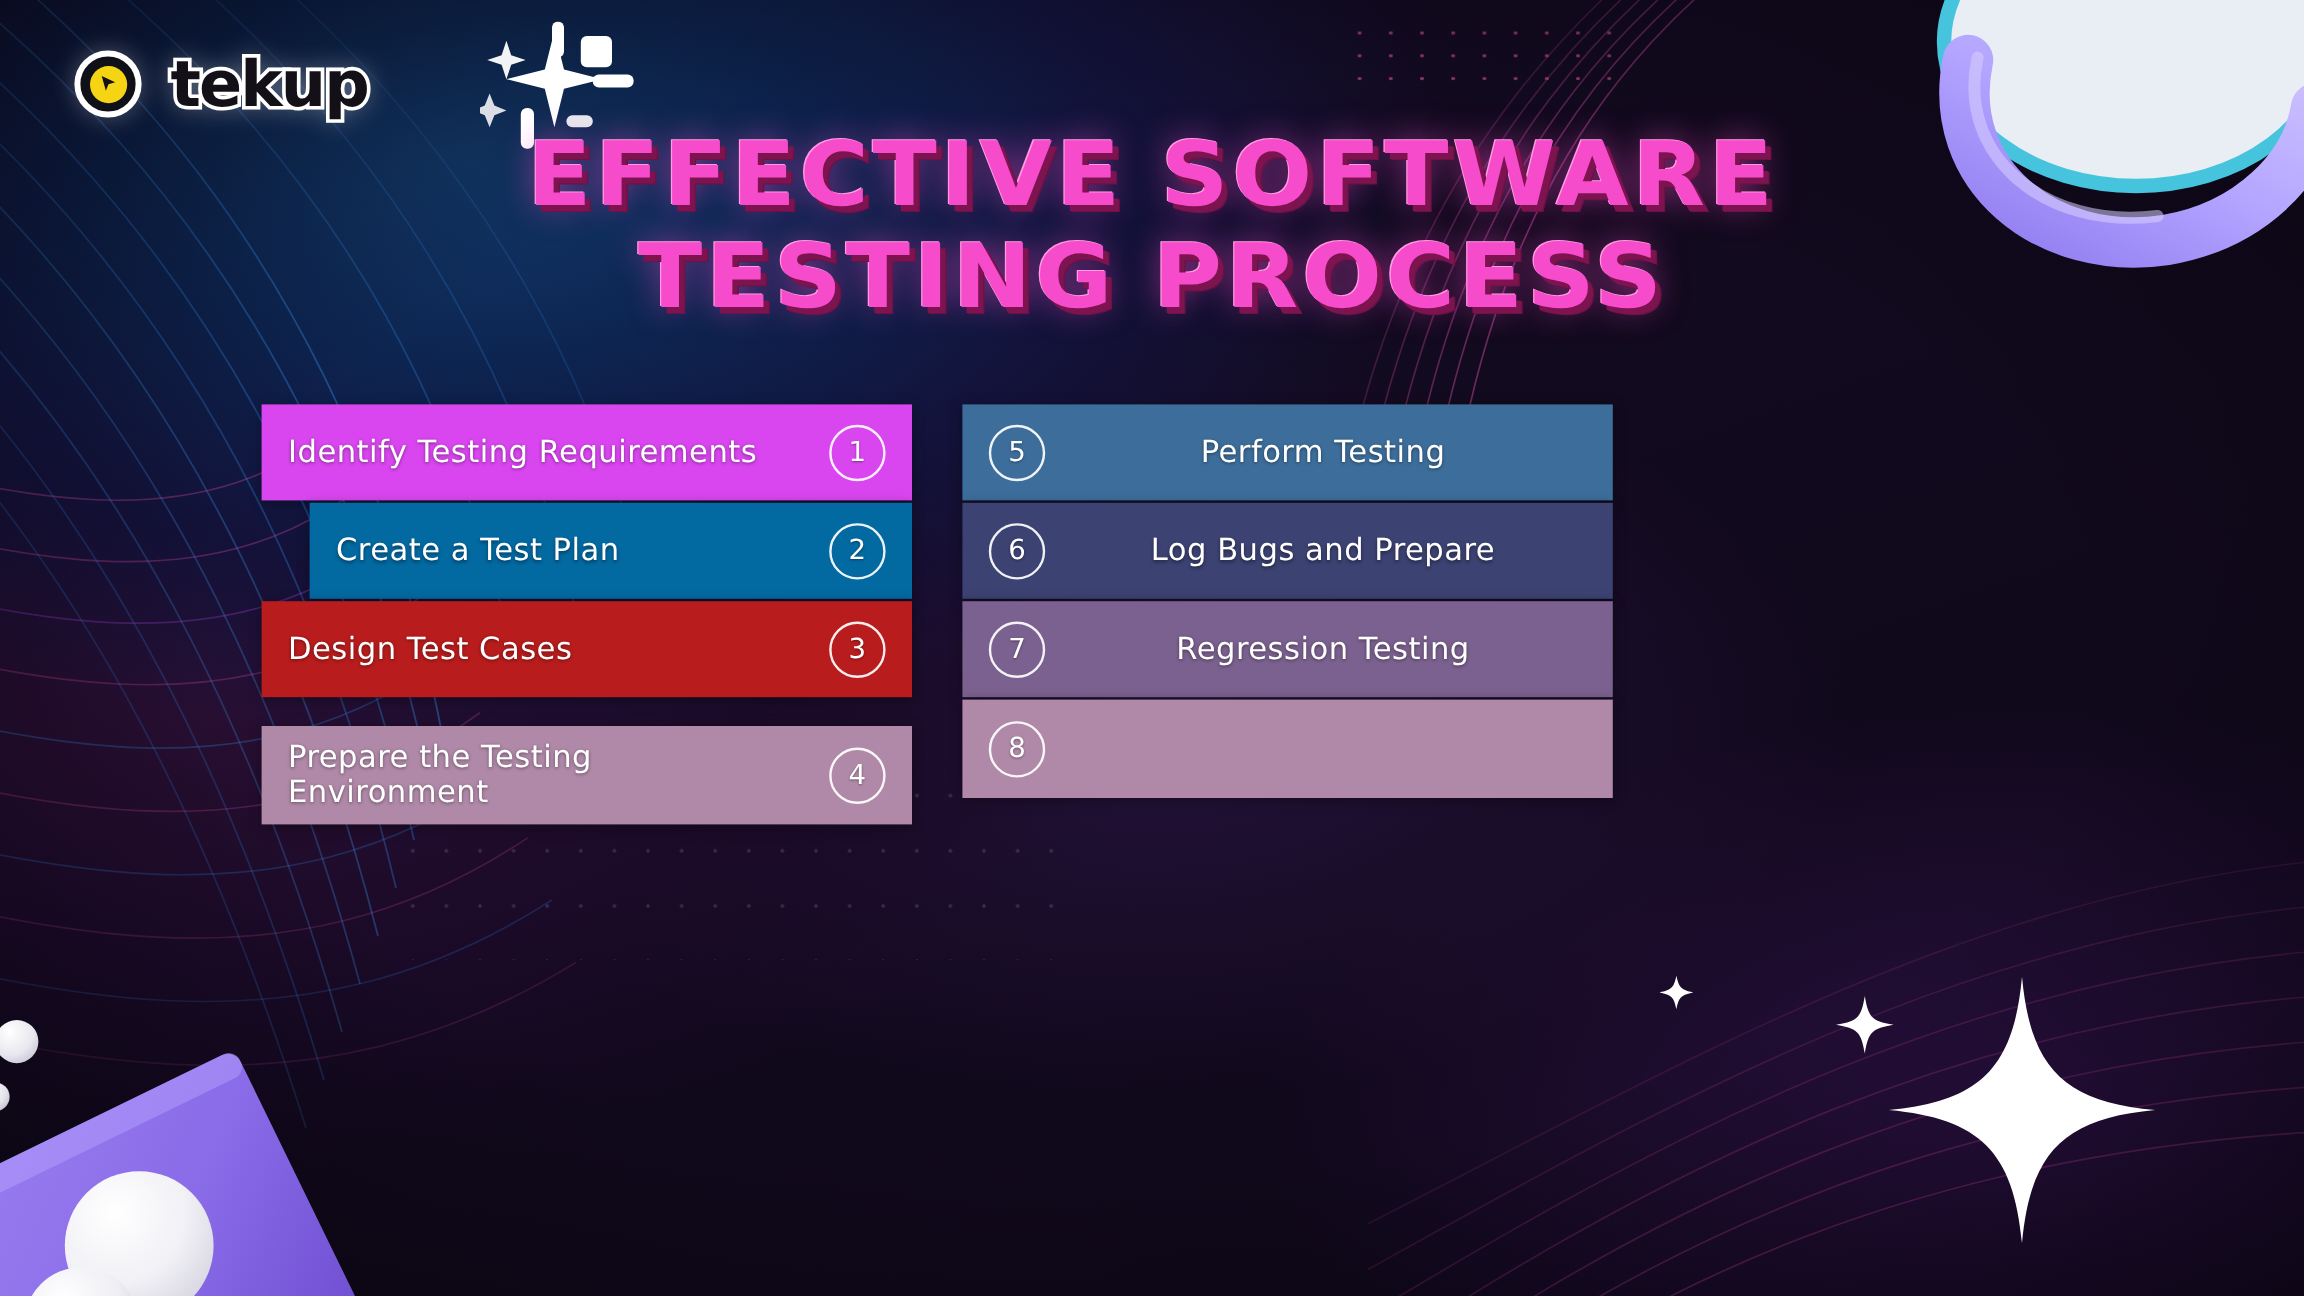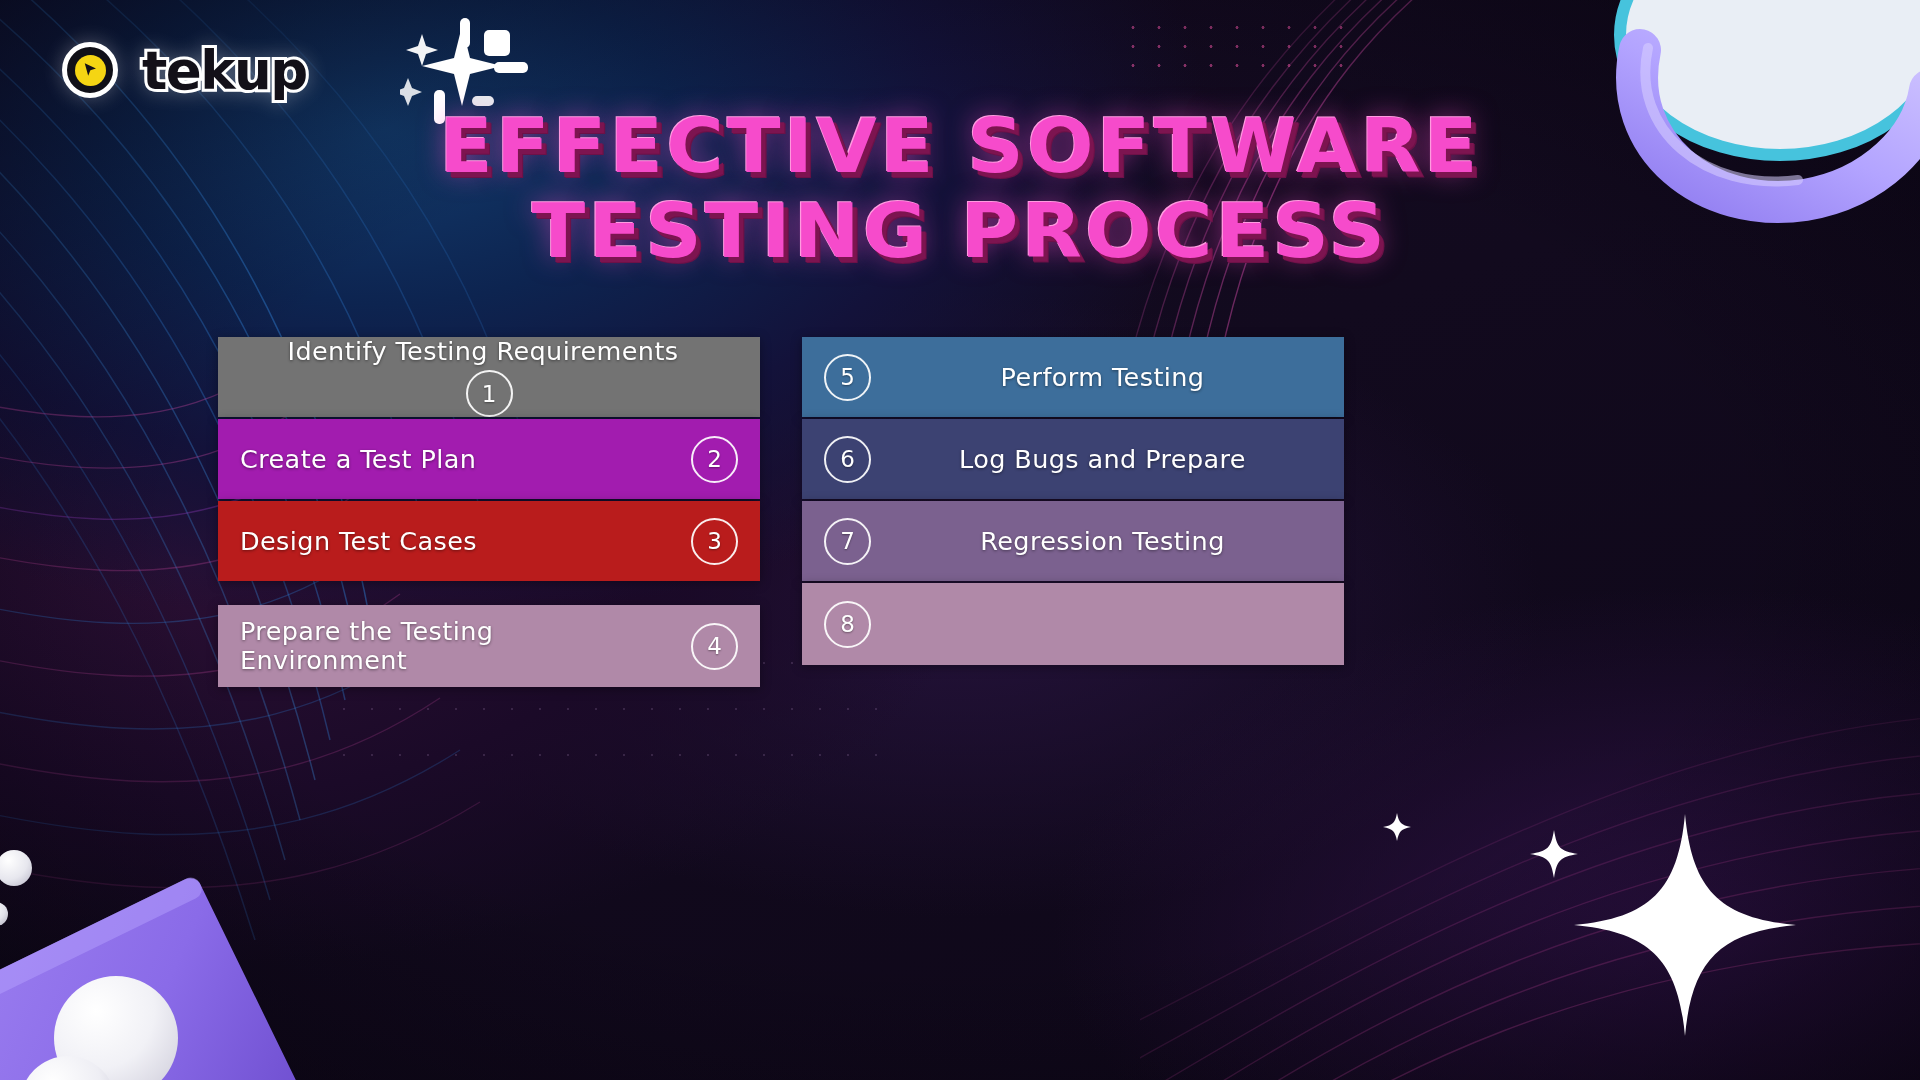--- a/index.html
+++ b/index.html
@@ -329,25 +329,25 @@
   </div>
 
   <div class="title" style="color: rgb(246, 75, 203);">
     <span class="ln ln1">EFFECTIVE SOFTWARE</span>
     <span class="ln ln2">TESTING PROCESS</span>
   </div>
 
   <div class="cols">
 
     <div class="col col-left">
-      <div class="bar" style="background: #737373; flex-direction: column;">
+      <div class="bar" style="background: #d946ef;">
         <span class="bar-label">Identify Testing Requirements</span>
         <span class="badge">1</span>
       </div>
-      <div class="bar" style="background: #a21caf;">
+      <div class="bar" style="background: #0369a1; margin-left: 40px;">
         <span class="bar-label">Create a Test Plan</span>
         <span class="badge">2</span>
       </div>
       <div class="bar" style="background: #b91c1c;">
         <span class="bar-label">Design Test Cases</span>
         <span class="badge">3</span>
       </div>
       <div class="bar tall" style="background: rgb(176, 137, 168); margin-top: 22px;">
         <span class="bar-label">Prepare the Testing
 Environment</span>

